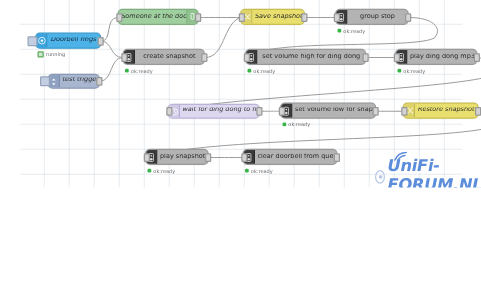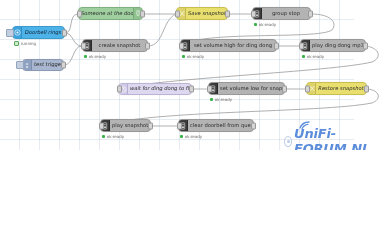--- a/index.html
+++ b/index.html
@@ -9,20 +9,21 @@
     background:#ffffff;
   }
   #canvas{
     position:relative;width:354px;height:150px;
     background-color:#ffffff;
     background-image:
       linear-gradient(to right, rgba(170,190,205,.30) 1px, transparent 1px),
       linear-gradient(to bottom, rgba(170,190,205,.30) 1px, transparent 1px);
     background-size:20px 20px;
     background-position:-1px -1px;
+    margin-left:16px;
   }
   #wires{position:absolute;left:0;top:0;width:385px;height:150px;overflow:visible;}
 
   .node{
     position:absolute;box-sizing:border-box;
     border:1px solid #a9a9a9;border-radius:4px;
     display:flex;align-items:center;
     font-size:5.2px;line-height:1;
     color:#2b2b2b;
     box-shadow:0 0 0 .5px rgba(0,0,0,.03);

